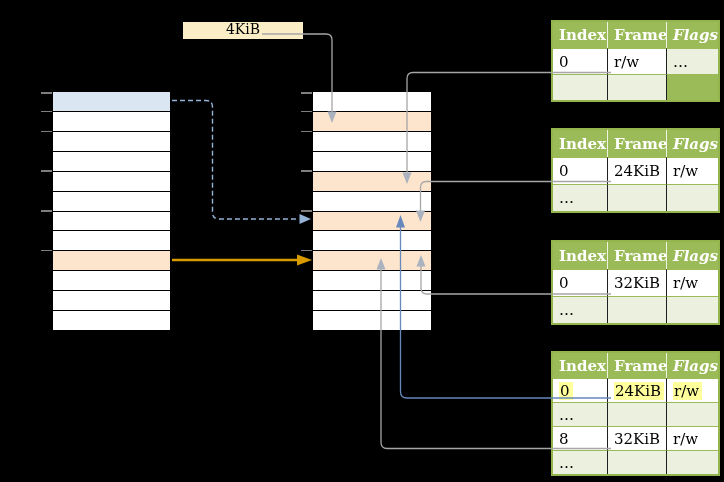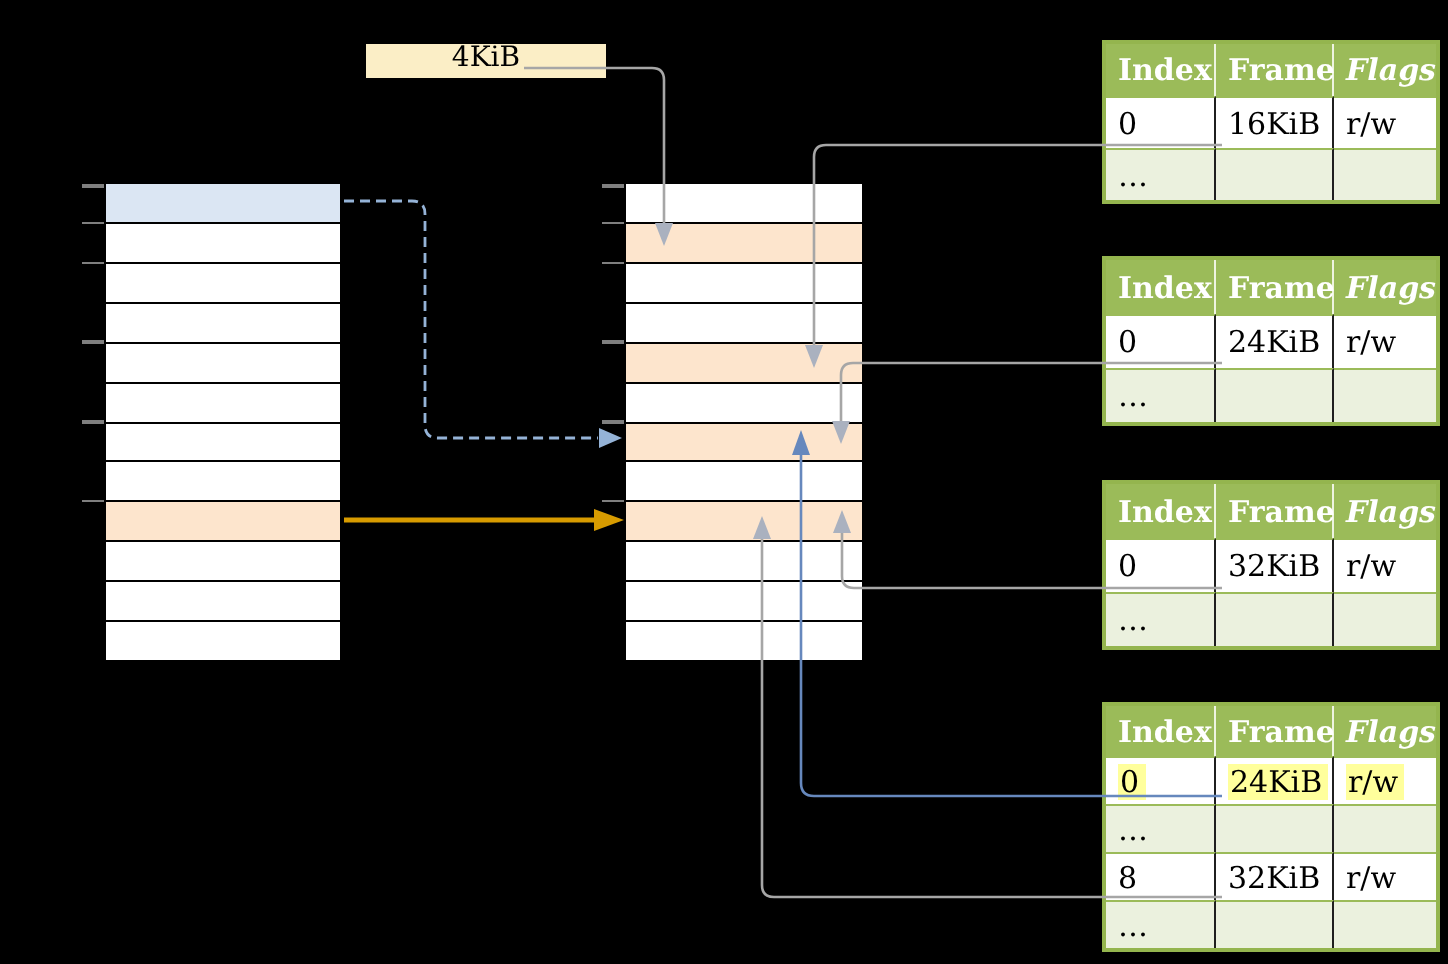--- a/index.html
+++ b/index.html
@@ -122,21 +122,20 @@
       <div class="tick" style="top: 78.4px;"></div>
       <div class="tick" style="top: 118.1px;"></div>
       <div class="tick" style="top: 157.8px;"></div>
     </div>
 
   <div class="page-table" style="top: 20px; --hr: 26px; --dr: 26px; grid-template-rows: 26px repeat(2, 26px);">
       <div class="pt-th">Index</div>
       <div class="pt-th">Frame</div>
       <div class="pt-th">Flags</div>
       <div class="pt-td">0</div>
-      <div class="pt-td">16KiB</div>
       <div class="pt-td">r/w</div>
       <div class="pt-td shaded">…</div>
       <div class="pt-td shaded"></div>
       <div class="pt-td shaded"></div>
     </div>
   <div class="page-table" style="top: 128px; --hr: 27px; --dr: 27px; grid-template-rows: 27px repeat(2, 27px);">
       <div class="pt-th">Index</div>
       <div class="pt-th">Frame</div>
       <div class="pt-th">Flags</div>
       <div class="pt-td">0</div>

